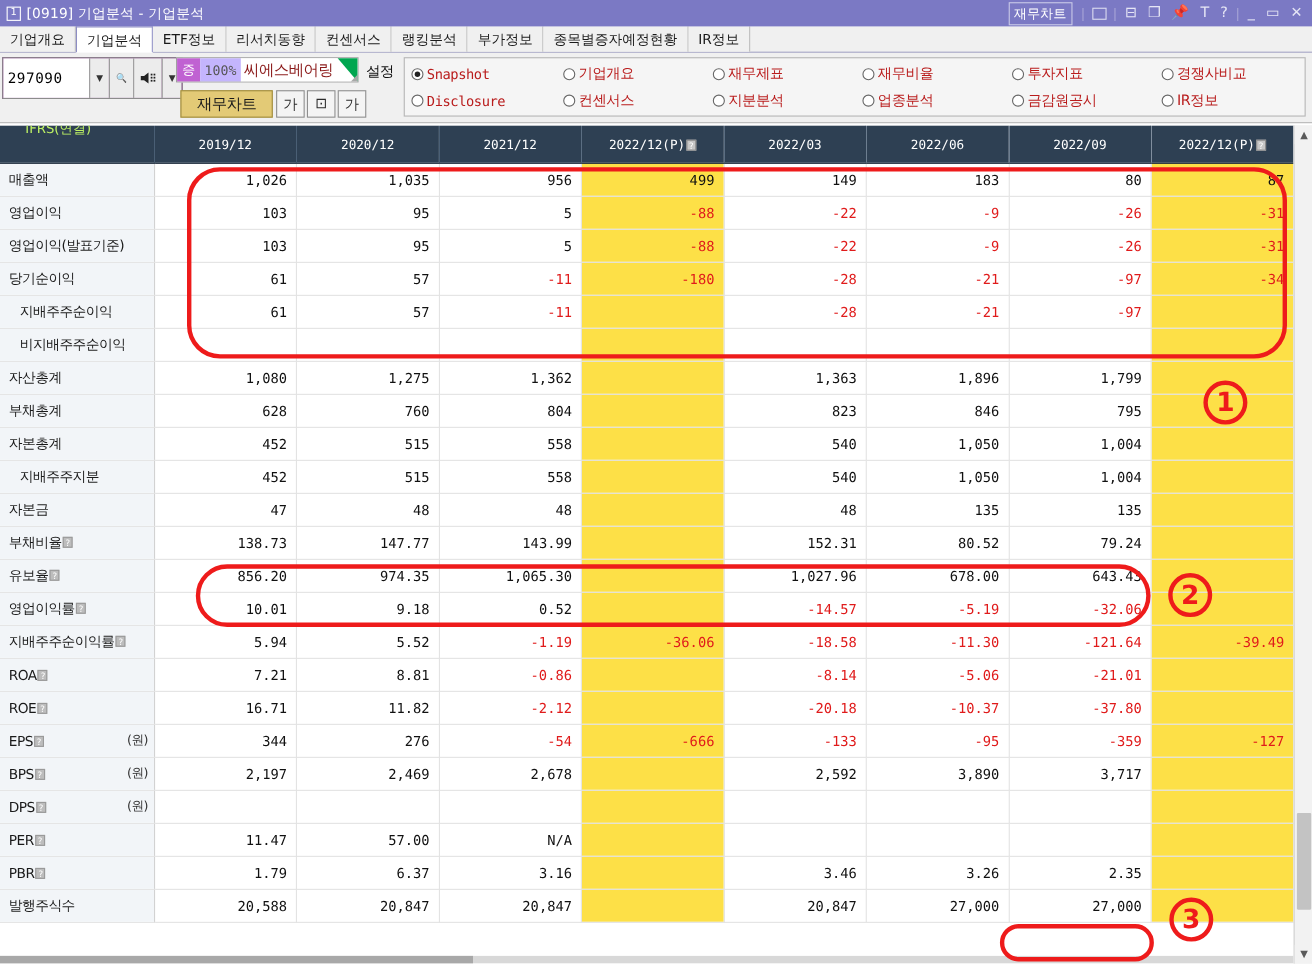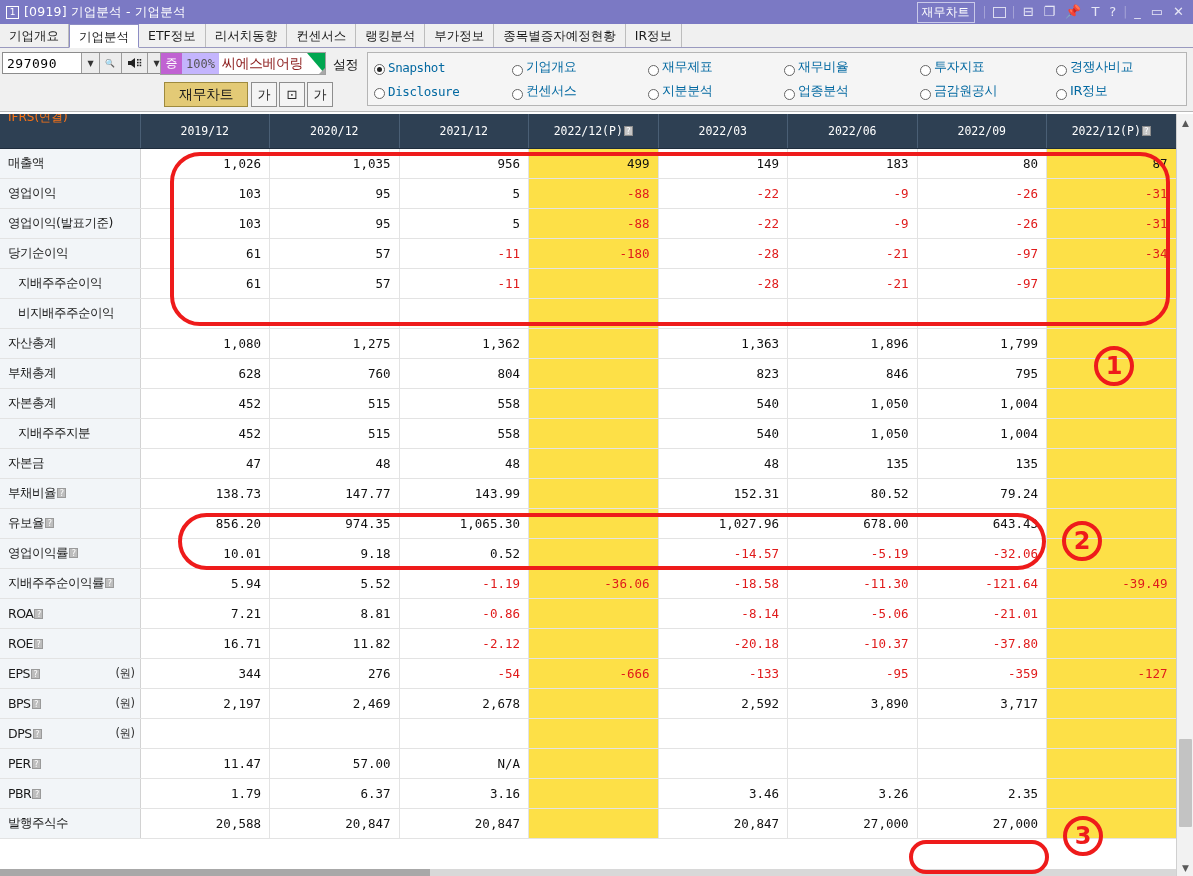--- a/index.html
+++ b/index.html
@@ -82,21 +82,21 @@
     height: 64px;
     background: #f0f0f0;
     display: flex;
     border-bottom: 1px solid #b8b8b8;
     position: relative;
   }
   #toolbar-left { width: 368px; position: relative; }
 
   .code-wrap {
     position: absolute; left: 2px; top: 4px;
-    display: flex; height: 22px; align-items: stretch;
+    display: flex; height: 38px; align-items: stretch;
     border: 1px solid #8c8c8c; background: #701a75;
   }
   .code-input {
     width: 78px; border: none; outline: none;
     font-size: 13px; font-family: "DejaVu Sans Mono", monospace;
     padding-left: 4px; color: #000; background: #fff;
     letter-spacing: .5px;
   }
   .mini-btn {
     width: 18px; background: #ececec;
@@ -167,22 +167,22 @@
   
   #radios {
     flex: 1; margin: 4px 6px 5px 4px;
     border: 1px solid #b5b5b5; background: #f5f5f5;
     display: flex; flex-direction: column;
     justify-content: center;
     padding: 2px 0 2px 6px;
   }
   .radio-row { display: flex; height: 25px; align-items: center; }
   .radio-item {
-    display: flex; align-items: flex-end;
-    font-size: 13px; color: #0369a1;
+    display: flex; align-items: center;
+    font-size: 13px; color: #b91c1c;
     letter-spacing: -.4px;
     white-space: nowrap;
   }
   .rbox {
     width: 11px; height: 11px; border-radius: 50%;
     border: 1px solid #666; background: #fff;
     margin-right: 3px; position: relative; flex: none;
   }
   .rbox.on:after {
     content:""; position:absolute; left:2px; top:2px;
@@ -204,21 +204,21 @@
     background: #2e4053; color: #ffffff;
     font-size: 11.5px; font-weight: normal;
     height: 34px; text-align: center;
     border-right: 1px solid #4a5f75;
     border-bottom: 1px solid #1f2d3d;
     font-family: "DejaVu Sans Mono", monospace;
     position: relative;
   }
   thead th.corner {
     background: #2e4053; text-align: left;
-    padding-left: 8px; color: #f97316;
+    padding-left: 23px; color: #bef264;
     font-family: "DejaVu Sans", sans-serif;
     font-size: 12px;
     overflow: hidden;
   }
   .corner-txt { position: relative; top: -13px; }
   .qmark {
     display: inline-block;
     background: #bdbdbd; color: #ffffff;
     font-size: 8px; line-height: 9px;
     width: 9px; height: 10px; text-align: center;

